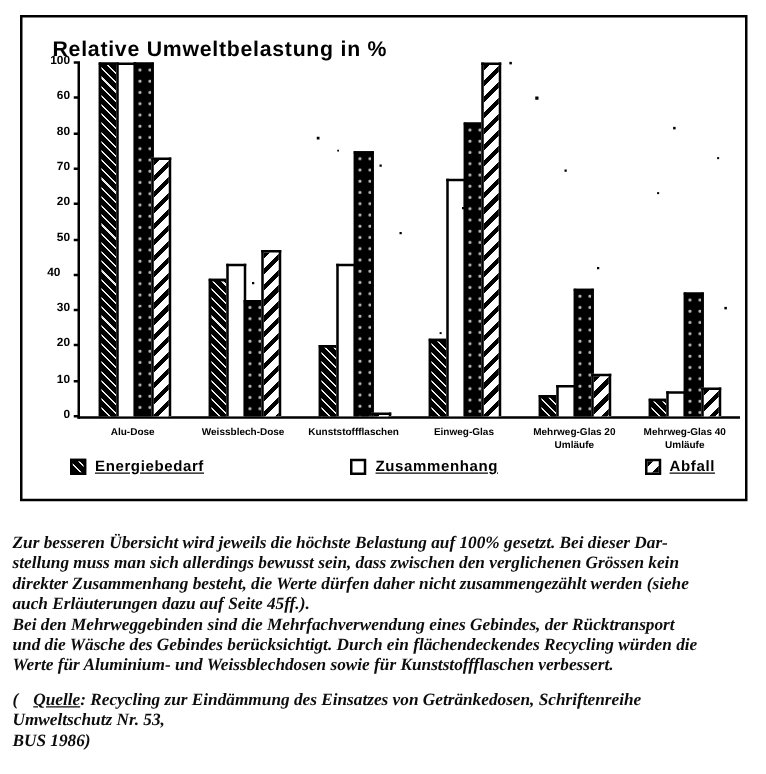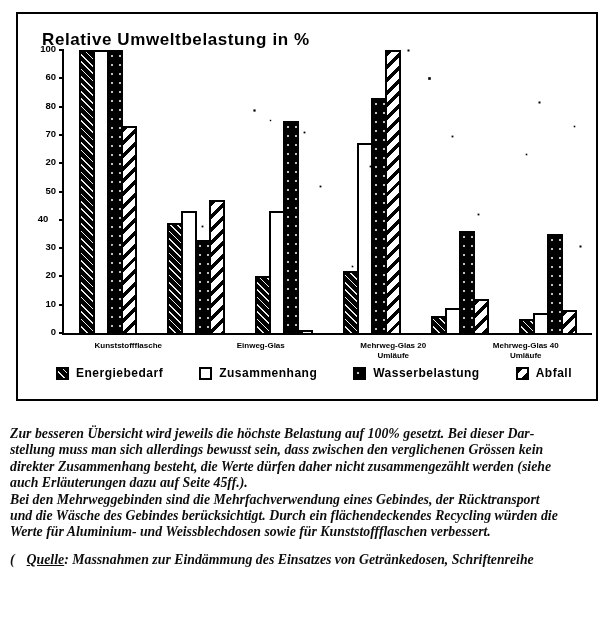--- a/index.html
+++ b/index.html
@@ -67,21 +67,21 @@
     position: absolute; left: 44px; top: 327px; width: 530px;
     display: flex;
   }
   .x-label {
     flex: 1 1 0; text-align: center;
     font-size: 8px; font-weight: bold; line-height: 10px;
     white-space: pre-line; color: #000;
   }
   .legend {
     position: absolute; left: 38px; right: 24px; top: 352px;
-    display: flex; justify-content: space-between; align-items: flex-start;
+    display: flex; justify-content: space-between; align-items: flex-start; text-decoration: underline;
   }
   .legend-item { display: flex; align-items: center; }
   .swatch {
     width: 13px; height: 13px; border: 2px solid #000; margin-right: 7px;
     flex: 0 0 auto;
   }
   .legend-label {
     font-size: 12px; font-weight: bold; letter-spacing: 0.5px; color: #000;
     white-space: nowrap;
   }
@@ -179,40 +179,38 @@
         <div class="bar-group">
           <div class="bar pat-energie" style="height: 5%;"></div>
           <div class="bar pat-luft" style="height: 7%;"></div>
           <div class="bar pat-wasser" style="height: 35%;"></div>
           <div class="bar pat-abfall" style="height: 8%;"></div>
         </div>
       </div>
   </div>
 
   <div class="x-labels">
-      <div class="x-label">Kunststoffflasche</div>
+      <div class="x-label">Alu-Dose</div>
+      <div class="x-label">Weissblech-Dose</div>
+      <div class="x-label">Kunststoffflaschen</div>
       <div class="x-label">Einweg-Glas</div>
       <div class="x-label">Mehrweg-Glas 20
 Umläufe</div>
       <div class="x-label">Mehrweg-Glas 40
 Umläufe</div>
     </div>
 
   <div class="legend">
     <div class="legend-item">
       <span class="swatch pat-energie"></span>
       <span class="legend-label">Energiebedarf</span>
     </div>
     <div class="legend-item">
       <span class="swatch pat-luft"></span>
       <span class="legend-label">Zusammenhang</span>
-    </div>
-    <div class="legend-item">
-      <span class="swatch pat-wasser"></span>
-      <span class="legend-label">Wasserbelastung</span>
     </div>
     <div class="legend-item">
       <span class="swatch pat-abfall"></span>
       <span class="legend-label">Abfall</span>
     </div>
   </div>
 
   <div class="specks"></div>
 </div>
 
@@ -220,14 +218,16 @@
   <div class="para">Zur besseren Übersicht wird jeweils die höchste Belastung auf 100% gesetzt. Bei dieser Dar-
 stellung muss man sich allerdings bewusst sein, dass zwischen den verglichenen Grössen kein
 direkter Zusammenhang besteht, die Werte dürfen daher nicht zusammengezählt werden (siehe
 auch Erläuterungen dazu auf Seite 45ff.).</div>
   <div class="para">Bei den Mehrweggebinden sind die Mehrfachverwendung eines Gebindes, der Rücktransport
 und die Wäsche des Gebindes berücksichtigt. Durch ein flächendeckendes Recycling würden die
 Werte für Aluminium- und Weissblechdosen sowie für Kunststoffflaschen verbessert.</div>
 </div>
 
 <div class="source-text">
-  <div><span>(</span><span class="u">Quelle</span><span>: Massnahmen zur Eindämmung des Einsatzes von Getränkedosen, Schriftenreihe</span></div>
+  <div><span>(</span><span class="u">Quelle</span><span>: Recycling zur Eindämmung des Einsatzes von Getränkedosen, Schriftenreihe</span></div>
+  <div class="source-line2">Umweltschutz Nr. 53,
+BUS 1986)</div>
 </div>
 
 </body></html>

